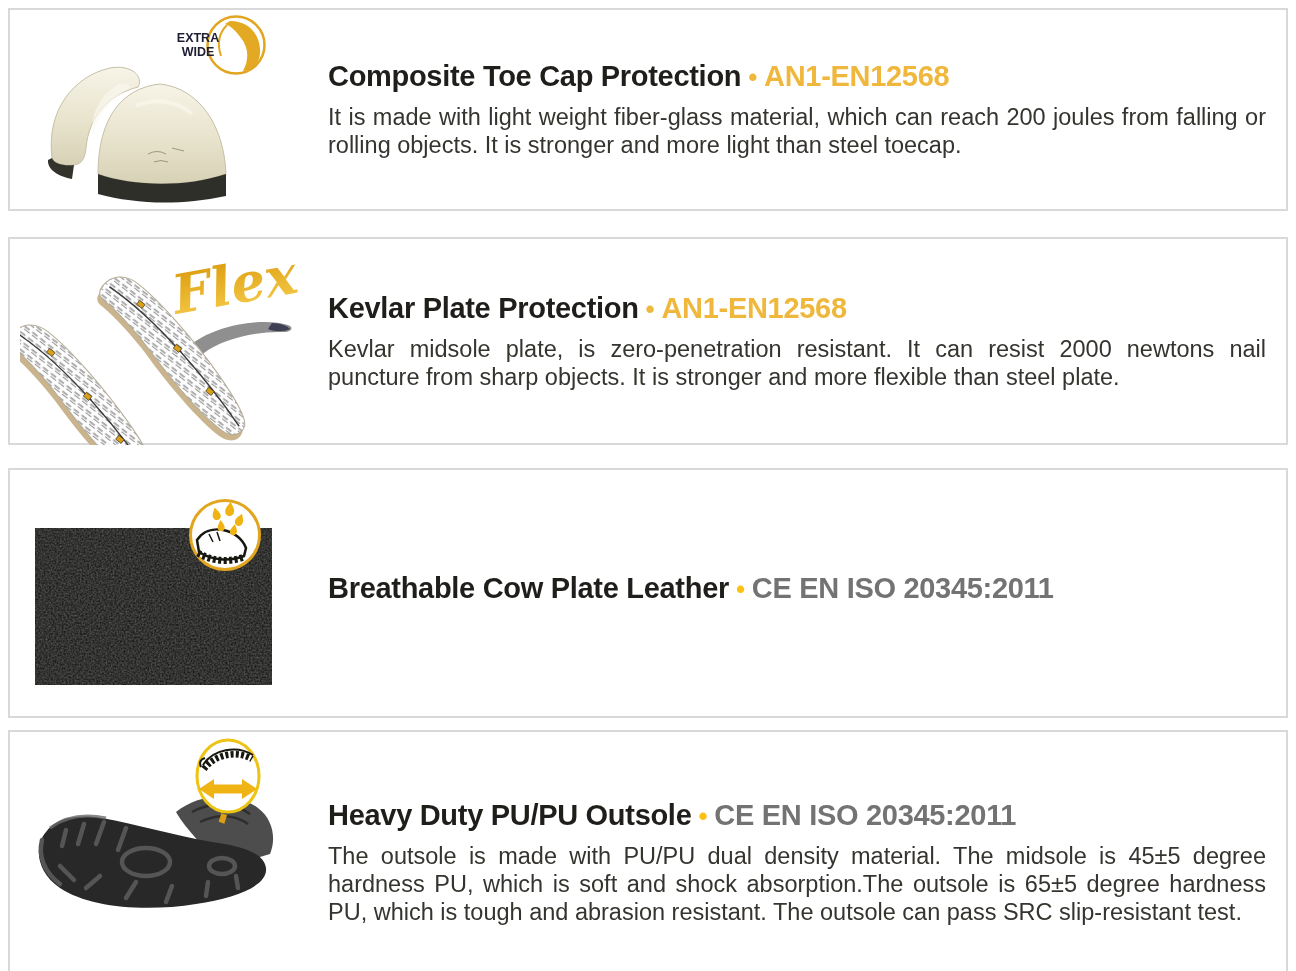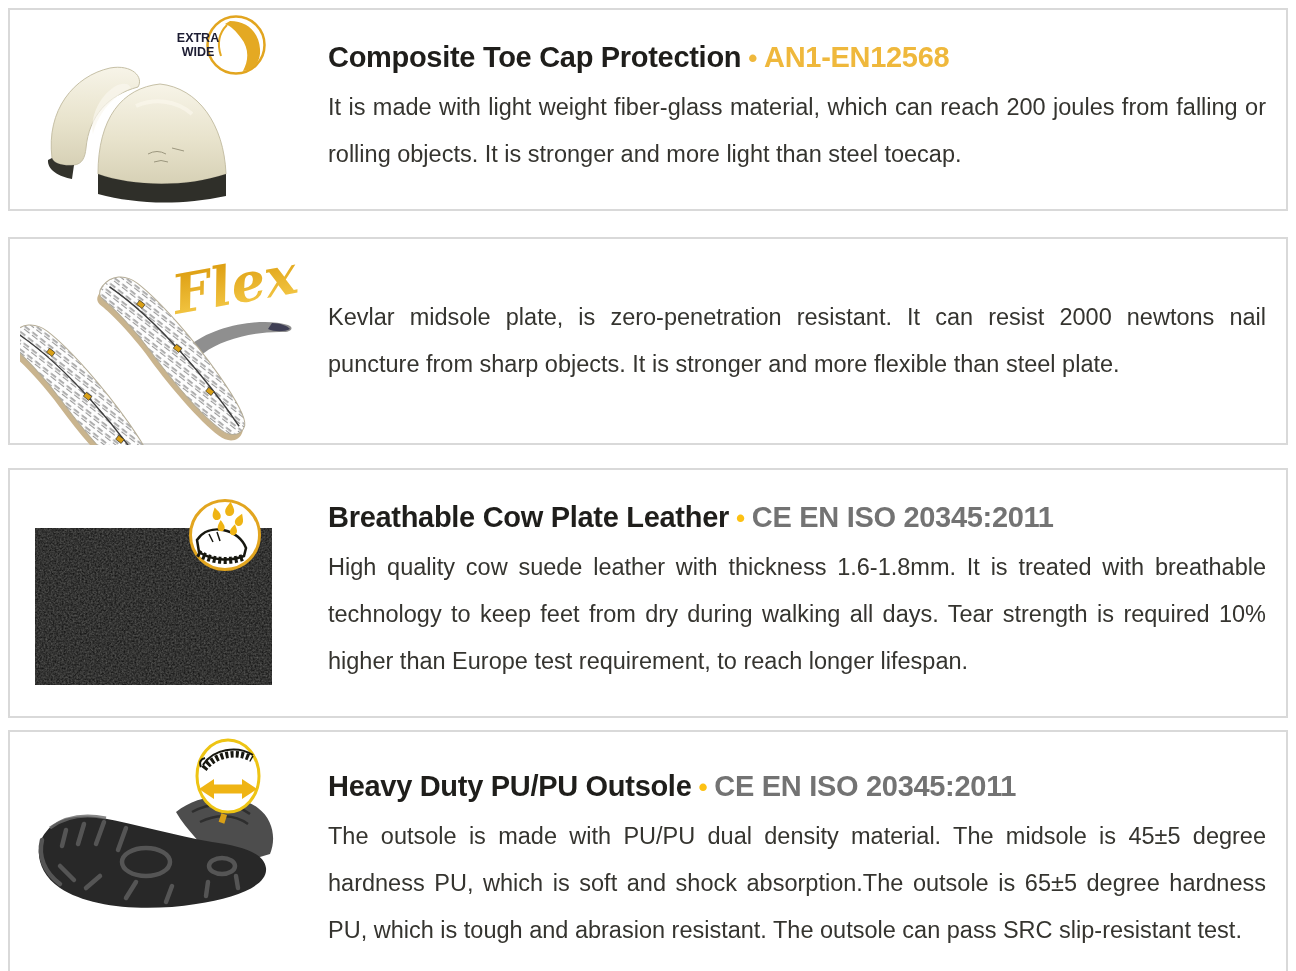--- a/index.html
+++ b/index.html
@@ -31,21 +31,21 @@
     color:#1F1E1B; letter-spacing:-0.3px;
     white-space:nowrap;
   }
   h2 .dot { font-size:26px; margin:0 7px; }
   .cert-a { color:#EFB83C; }
   .cert-b { color:#737373; }
   .dot-a  { color:#EFB83C; }
   .dot-b  { color:#FDC113; }
   .body {
     margin:0; max-width:942px;
-    font-size:23.5px; line-height:47px;
+    font-size:23.5px; line-height:28px;
     color:#35342F;
     text-align:justify;
   }
 </style>
 </head>
 <body>
 
 <div class="page">
 
   <section class="card card-1">
@@ -126,20 +126,21 @@
           <path d="M12,26 C70,22 150,40 200,56" stroke="#3c3c3c" stroke-width="1.4" fill="none"></path>
           <g fill="#D9A017" stroke="#222" stroke-width="0.6">
             <rect x="44" y="18" width="7" height="5"></rect>
               <rect x="100" y="30" width="7" height="5"></rect>
               <rect x="152" y="44" width="7" height="5"></rect>
           </g>
         </g>
       </svg>
     </div>
     <div class="textcol">
+      <h2><span>Kevlar Plate Protection</span><span class="dot dot-a">•</span><span class="cert-a">AN1-EN12568</span></h2>
       <p class="body">Kevlar midsole plate, is zero-penetration resistant. It can resist 2000 newtons nail puncture from sharp objects. It is stronger and more flexible than steel plate.</p>
     </div>
   </section>
 
   <section class="card card-3">
     <div class="imgcol">
 
       <svg style="left:25px;top:58px;" width="237" height="157" viewBox="0 0 237 157">
         <defs>
           <filter id="speckle" x="0" y="0" width="100%" height="100%">
@@ -162,21 +163,20 @@
           <path transform="translate(30,18) rotate(-14) scale(0.8)" d="M0,-7 C2.8,-2.5 5,0.5 5,3.5 C5,7 2.8,9 0,9 C-2.8,9 -5,7 -5,3.5 C-5,0.5 -2.8,-2.5 0,-7 Z"></path>
           <path transform="translate(44,13) rotate(6) scale(0.9)" d="M0,-7 C2.8,-2.5 5,0.5 5,3.5 C5,7 2.8,9 0,9 C-2.8,9 -5,7 -5,3.5 C-5,0.5 -2.8,-2.5 0,-7 Z"></path>
           <path transform="translate(54,24) rotate(22) scale(0.8)" d="M0,-7 C2.8,-2.5 5,0.5 5,3.5 C5,7 2.8,9 0,9 C-2.8,9 -5,7 -5,3.5 C-5,0.5 -2.8,-2.5 0,-7 Z"></path>
           <path transform="translate(35,30) rotate(-4) scale(0.7)" d="M0,-7 C2.8,-2.5 5,0.5 5,3.5 C5,7 2.8,9 0,9 C-2.8,9 -5,7 -5,3.5 C-5,0.5 -2.8,-2.5 0,-7 Z"></path>
           <path transform="translate(48,34) rotate(12) scale(0.7)" d="M0,-7 C2.8,-2.5 5,0.5 5,3.5 C5,7 2.8,9 0,9 C-2.8,9 -5,7 -5,3.5 C-5,0.5 -2.8,-2.5 0,-7 Z"></path>
         </g>
       </svg>
     </div>
     <div class="textcol">
       <h2><span>Breathable Cow Plate Leather</span><span class="dot dot-b">•</span><span class="cert-b">CE EN ISO 20345:2011</span></h2>
-      <p class="body">High quality cow suede leather with thickness 1.6-1.8mm. It is treated with breathable technology to keep feet from dry during walking all days. Tear strength is required 10% higher than Europe test requirement, to reach longer lifespan.</p>
     </div>
   </section>
 
   <section class="card card-4">
     <div class="imgcol">
 
       <svg style="left:14px;top:54px;" width="266" height="136" viewBox="0 0 266 136">
 
         <path d="M152,26 C177,6 212,6 234,22 C250,34 252,54 246,68 L198,82 C182,62 162,44 152,26 Z" fill="#4d4d4d"></path>
         <path d="M168,26 C186,16 210,16 226,28 M176,36 C192,28 210,28 224,38" stroke="#2e2e2e" stroke-width="2.5" fill="none"></path>

